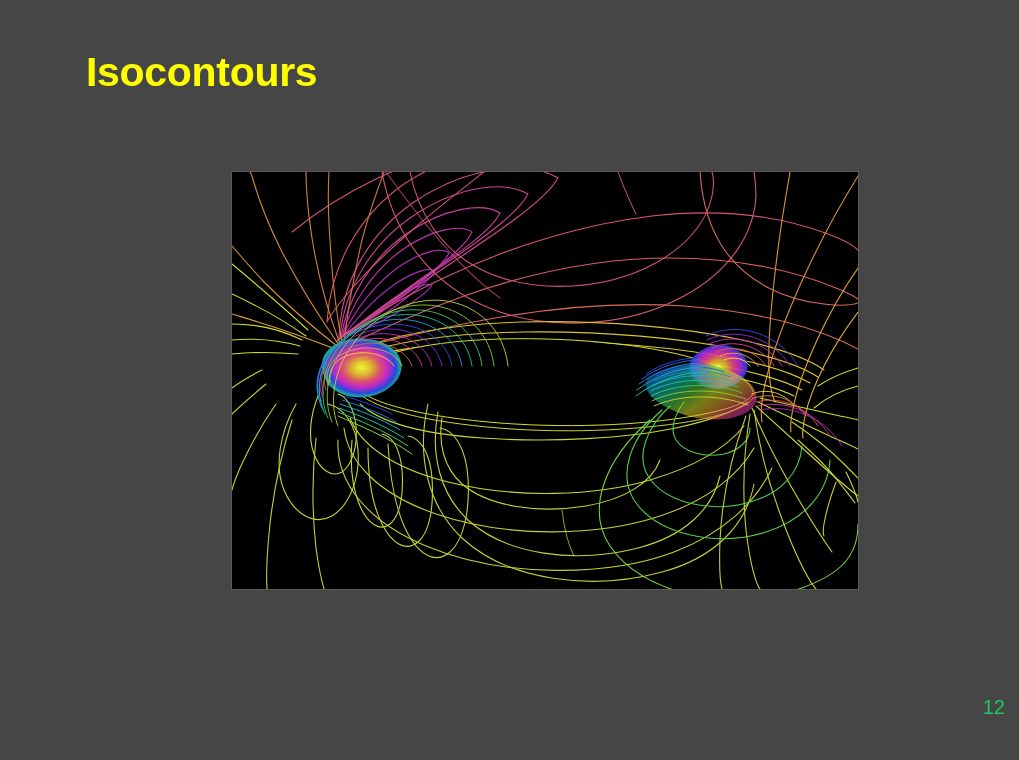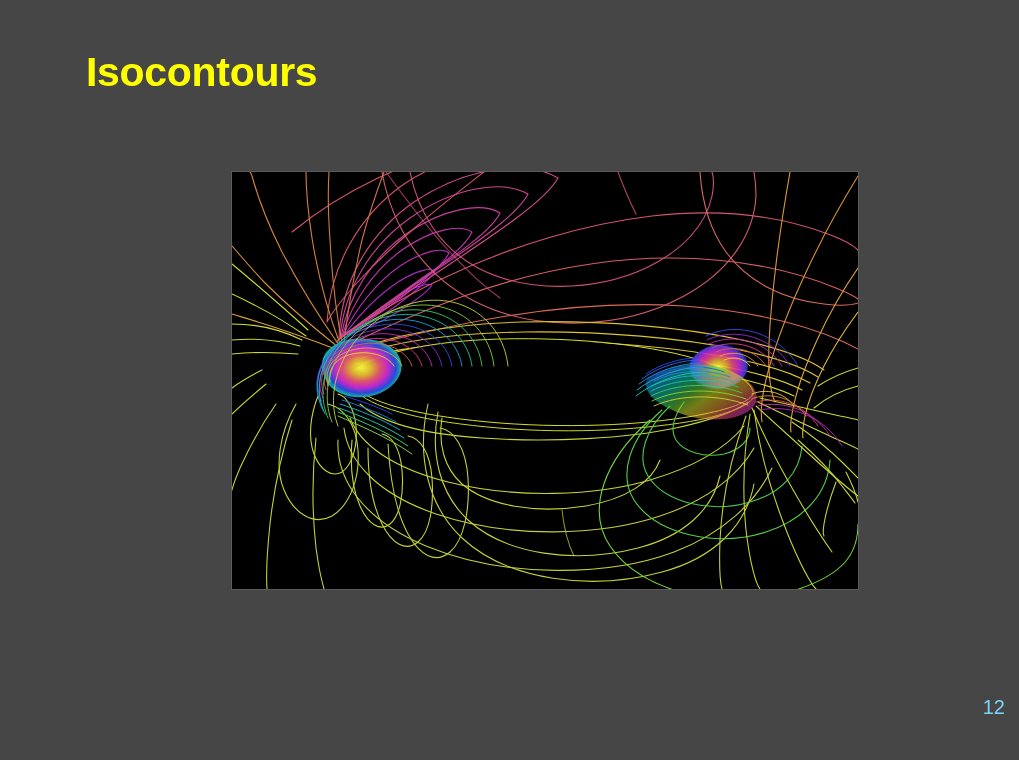--- a/index.html
+++ b/index.html
@@ -57,21 +57,21 @@
     font-size: 21.5px;
     color: #f2ecd6;
     letter-spacing: 0.1px;
     white-space: nowrap;
   }
   .page-number {
     position: absolute;
     right: 46px;
     top: 696px;
     font-size: 20px;
-    color: #7dd3fc;
+    color: #22c55e;
   }
 </style>
 </head>
 <body>
 
 <div class="slide">
 
   <div class="slide-title">Isocontours</div>
 
   <div class="figure-frame">

